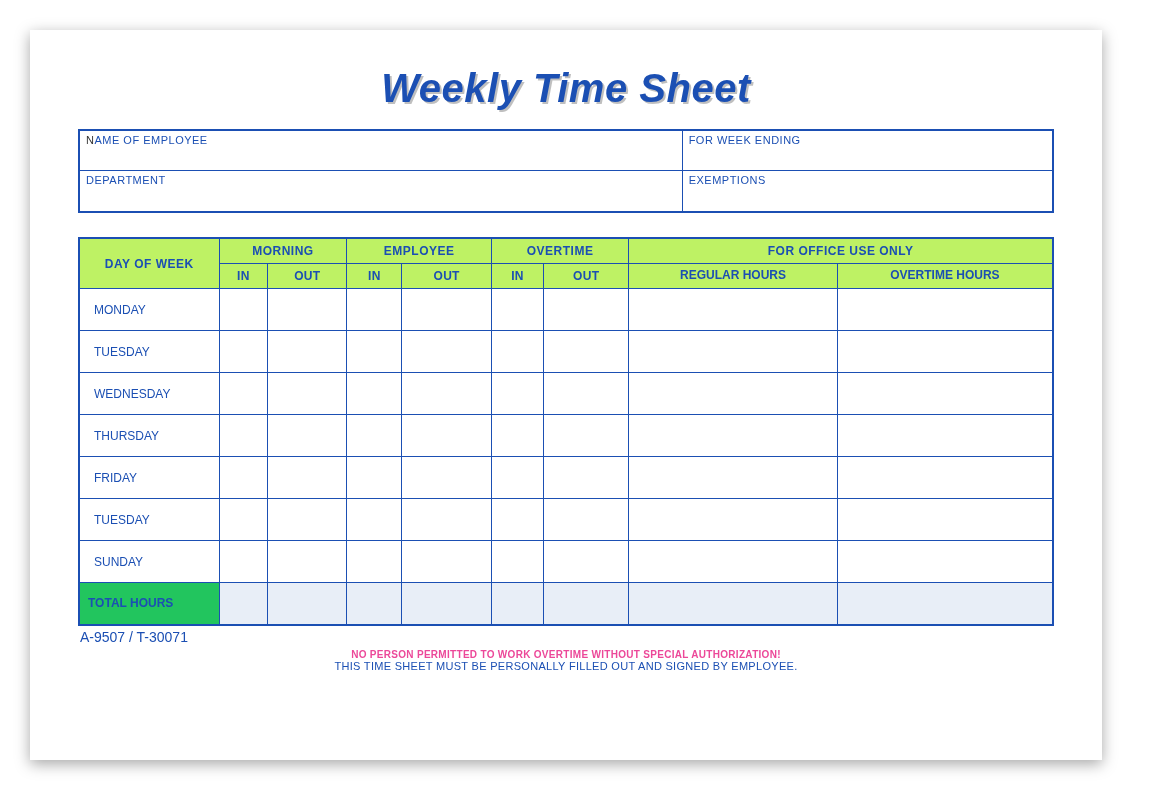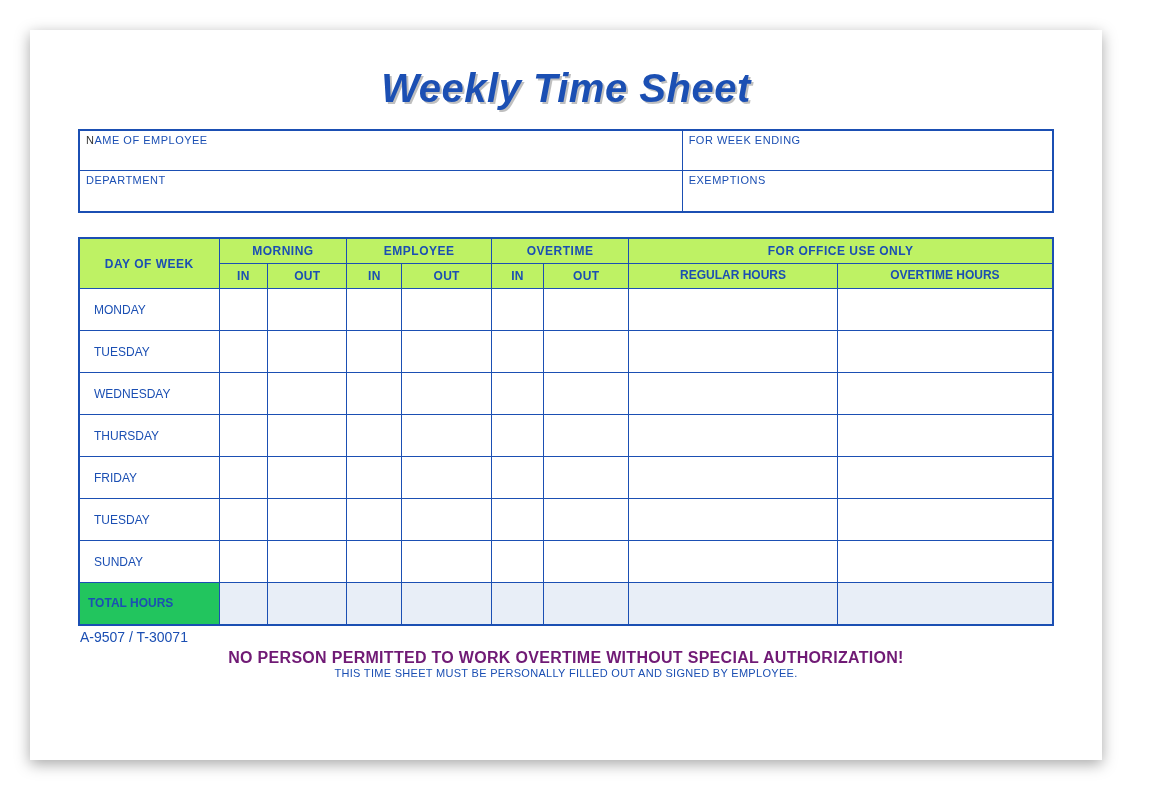--- a/index.html
+++ b/index.html
@@ -93,23 +93,23 @@
     font-size: 14px;
     color: #1b4fb3;
     margin-top: 3px;
     margin-left: 2px;
   }
   .notice {
     text-align: center;
     margin-top: 4px;
   }
   .notice-1 {
-    font-size: 16px;
+    font-size: 10px;
     font-weight: bold;
-    color: #701a75;
+    color: #ec4899;
     letter-spacing: 0.3px;
   }
   .notice-2 {
     font-size: 11px;
     color: #1b4fb3;
     letter-spacing: 0.3px;
   }
   .sig-row {
     display: flex;
     margin-top: 40px;

